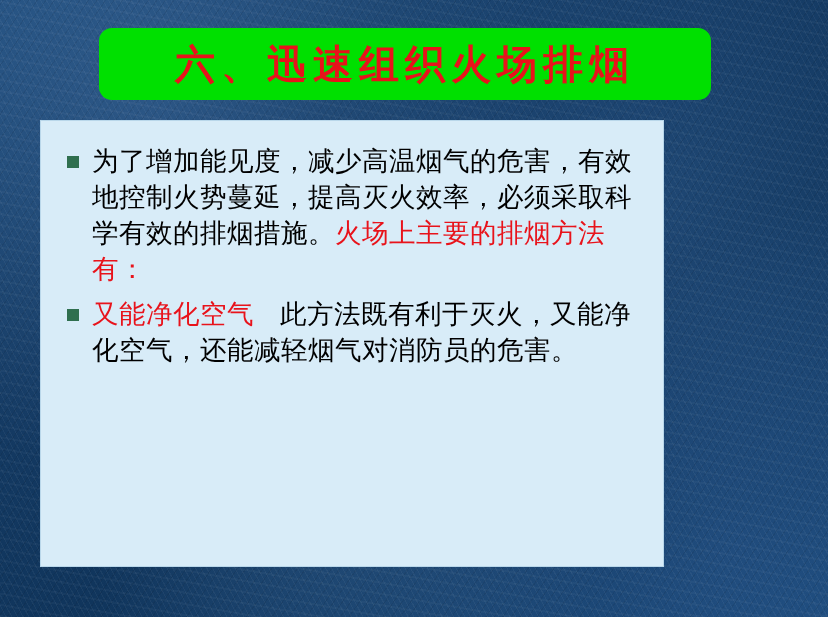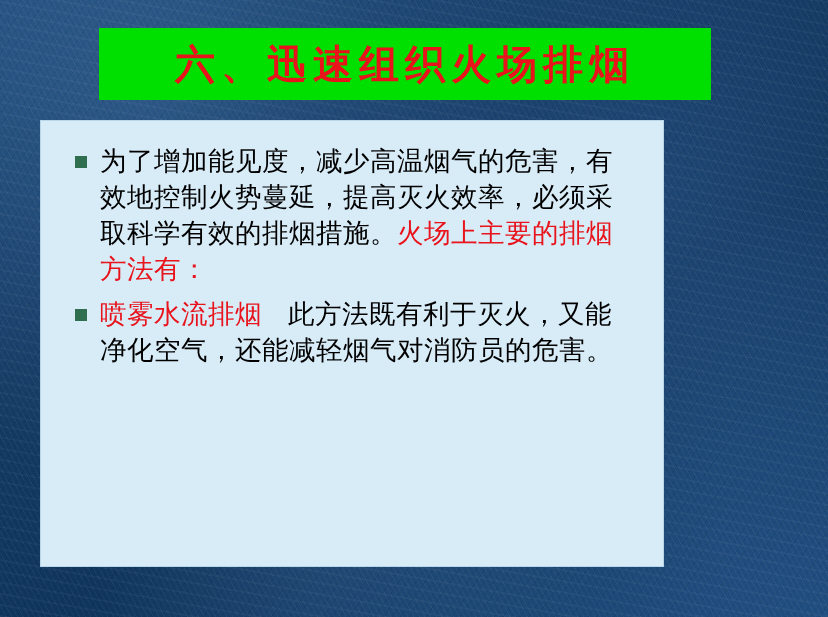--- a/index.html
+++ b/index.html
@@ -40,41 +40,42 @@
     position: absolute;
     left: 99px;
     top: 28px;
     width: 612px;
     height: 72px;
     background: #00e000;
     display: flex;
     align-items: center;
     justify-content: center;
     z-index: 3;
+    border-radius: 13px;
   }
   .title-text {
     font-family: "DejaVu Serif", serif;
     font-weight: bold;
     font-size: 40px;
     letter-spacing: 6px;
     color: #e8131b;
     white-space: nowrap;
     line-height: 1;
   }
 
   .content-card {
     position: absolute;
     left: 40px;
     top: 120px;
     width: 624px;
     height: 447px;
     background: #d8ecf8;
     border: 1px solid #b9d7ea;
     box-sizing: border-box;
-    padding: 22px 26px 10px 34px;
+    padding: 22px 26px 10px 26px;
     z-index: 2;
   }
 
   .bullet-row {
     display: flex;
     align-items: flex-start;
     margin-bottom: 9px;
   }
   .bullet-marker {
     flex: 0 0 auto;
@@ -116,19 +117,19 @@
       <div class="bullet-body">
         <span>为了增加能见度，减少高温烟气的危害，有效地控制火势蔓延，提高灭火效率，必须采取科学有效的排烟措施。</span><span class="red">火场上主要的排烟方法有：</span>
       </div>
     </div>
 
 
 
     <div class="bullet-row">
       <span class="bullet-marker"></span>
       <div class="bullet-body">
-        <span class="red">喷雾水流排烟</span><span class="gap"></span><span>此方法既有利于灭火，又能净化空气，还能减轻烟气对消防员的危害。</span>
+        <span class="red">又能净化空气</span><span class="gap"></span><span>此方法既有利于灭火，又能净化空气，还能减轻烟气对消防员的危害。</span>
       </div>
     </div>
 
 
   </div>
 </div>
 
 </body></html>

